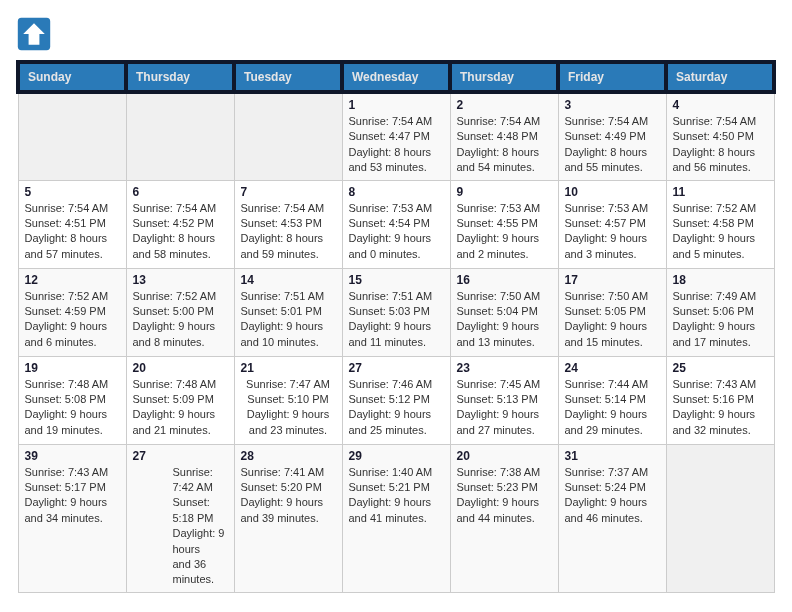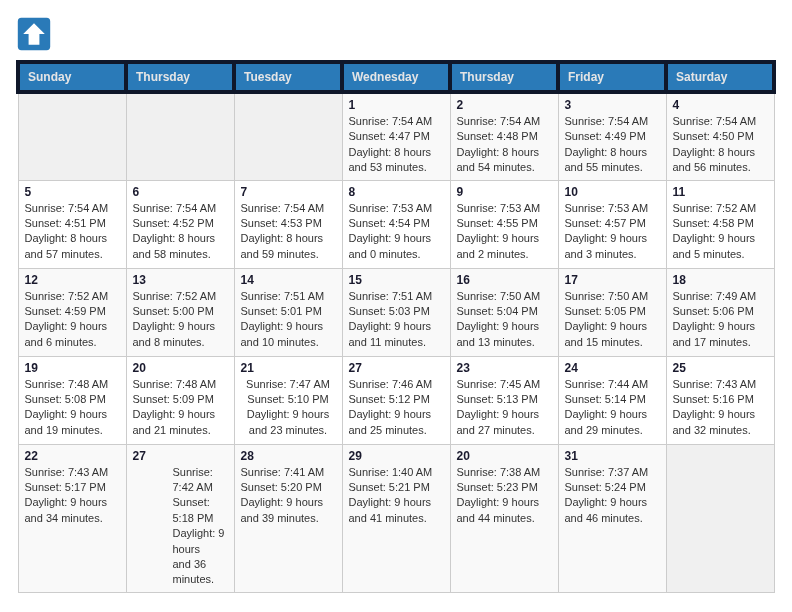--- a/index.html
+++ b/index.html
@@ -304,21 +304,21 @@
         <td>
           <span class="day-num">25</span>
           <div class="day-info" style="white-space: pre-line;">Sunrise: 7:43 AM
 Sunset: 5:16 PM
 Daylight: 9 hours
 and 32 minutes.</div>
         </td>
       </tr>
       <tr>
         <td>
-          <span class="day-num">22</span>
+          <span class="day-num">39</span>
           <div class="day-info" style="white-space: pre-line;">Sunrise: 7:43 AM
 Sunset: 5:17 PM
 Daylight: 9 hours
 and 34 minutes.</div>
         </td>
         <td>
           <span class="day-num">27</span>
           <div class="day-info" style="white-space: pre-line; margin-left: 40px;">Sunrise: 7:42 AM
 Sunset: 5:18 PM
 Daylight: 9 hours

